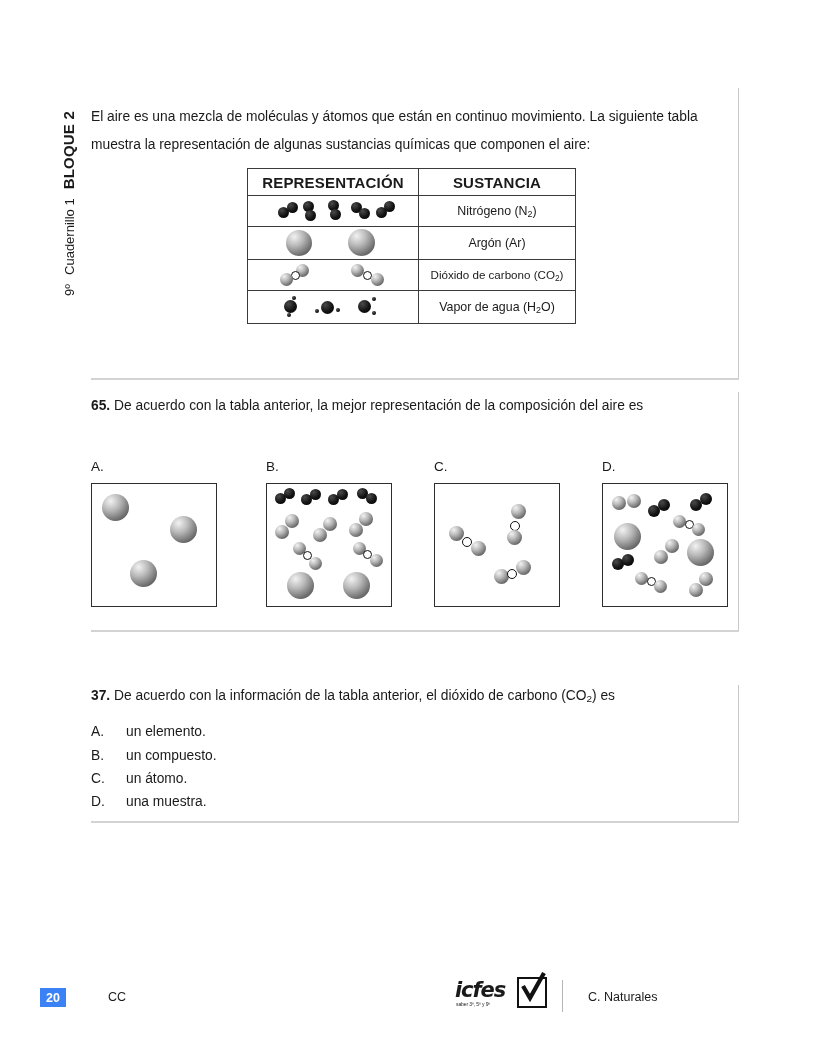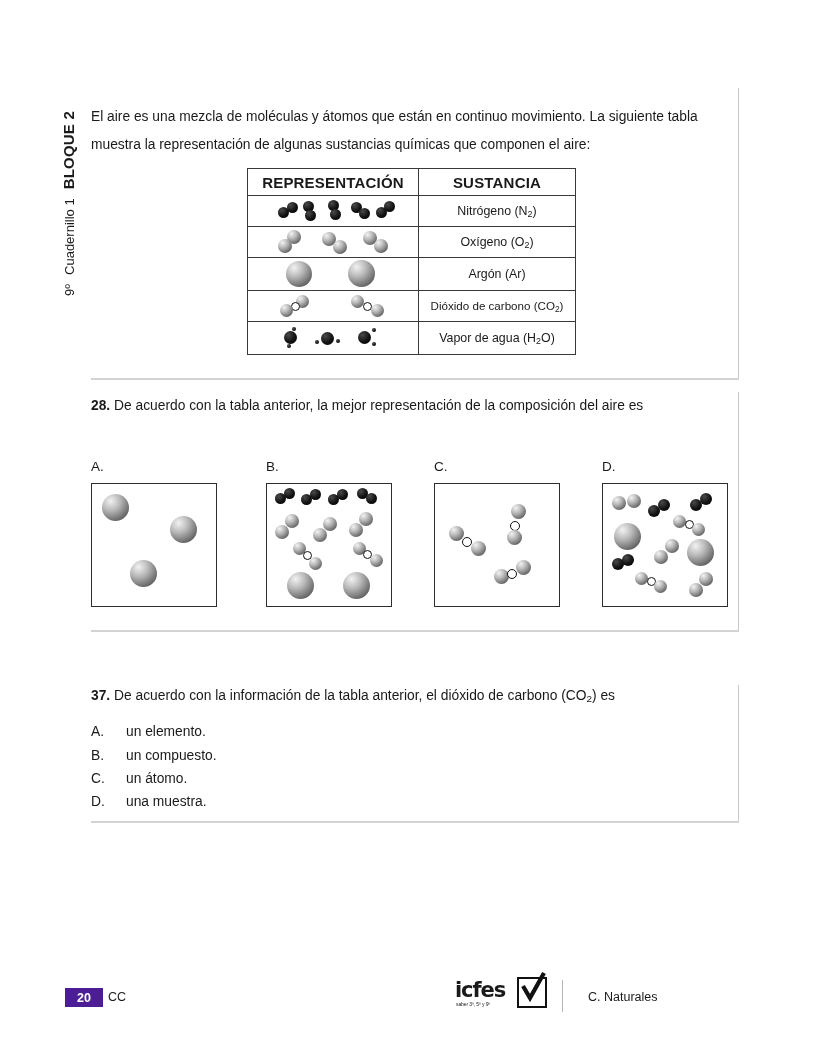--- a/index.html
+++ b/index.html
@@ -84,29 +84,29 @@
   }
   .opt-inner{position:absolute;inset:0;}
 
   
   .ans{position:absolute;font-size:13.8px;}
   .ans .lt{position:absolute;left:0;}
   .ans .tx{position:absolute;left:35px;white-space:nowrap;}
 
   
   .pgnum{
-    position:absolute;left:40px;top:988px;width:38px;height:19px;
-    background:#4c1d95;color:#fff;font-size:12.5px;font-weight:bold;
-    display:flex;align-items:center;justify-content:center;margin-left:25px;
+    position:absolute;left:40px;top:988px;width:26px;height:19px;
+    background:#3b82f6;color:#fff;font-size:12.5px;font-weight:bold;
+    display:flex;align-items:center;justify-content:center;
   }
   .cc{position:absolute;left:108px;top:990px;font-size:12.5px;}
   .logo{position:absolute;left:455px;top:978px;width:95px;height:34px;}
   .logo-word{
     position:absolute;left:0;top:0;font-size:21px;font-weight:bold;
-    letter-spacing:-1.1px;font-family:"DejaVu Sans",sans-serif;
+    font-style:italic;letter-spacing:-1.1px;font-family:"DejaVu Sans",sans-serif;
   }
   .logo-sub{position:absolute;left:1px;top:23px;font-size:5px;letter-spacing:-.1px;}
   .logo-box{
     position:absolute;left:62px;top:-1px;width:26px;height:27px;border:2px solid #111;
   }
   .logo-div{position:absolute;left:562px;top:980px;width:1px;height:32px;background:#b5b5b5;}
   .area{position:absolute;left:588px;top:990px;font-size:12.5px;}
 </style>
 </head>
 <body>
@@ -149,35 +149,20 @@
           <div class="atom black" style="width:11px;height:11px;left:111px;top:12px;"></div>
           <div class="atom black" style="width:11px;height:11px;left:128px;top:11px;"></div>
           <div class="atom black" style="width:11px;height:11px;left:136px;top:5px;"></div>
         </div>
       </td>
       <td class="c-sub">
         <span>Nitrógeno (N</span><sub>2</sub><span>)</span>
       </td>
     </tr>
 
-    <tr>
-      <td class="c-rep">
-        <div class="mol-cell">
-          <div class="atom gray" style="width:14px;height:14px;left:39px;top:3px;"></div>
-          <div class="atom gray" style="width:14px;height:14px;left:30px;top:12px;"></div>
-          <div class="atom gray" style="width:14px;height:14px;left:74px;top:5px;"></div>
-          <div class="atom gray" style="width:14px;height:14px;left:85px;top:13px;"></div>
-          <div class="atom gray" style="width:14px;height:14px;left:115px;top:4px;"></div>
-          <div class="atom gray" style="width:14px;height:14px;left:126px;top:12px;"></div>
-        </div>
-      </td>
-      <td class="c-sub">
-        <span>Oxígeno (O</span><sub>2</sub><span>)</span>
-      </td>
-    </tr>
 
     <tr>
       <td class="c-rep">
         <div class="mol-cell tall">
           <div class="atom gray" style="width:26px;height:26px;left:38px;top:3px;"></div>
           <div class="atom gray" style="width:27px;height:27px;left:100px;top:2px;"></div>
         </div>
       </td>
       <td class="c-sub">
         <span>Argón (Ar)</span>
@@ -215,21 +200,21 @@
         </div>
       </td>
       <td class="c-sub">
         <span>Vapor de agua (H</span><sub>2</sub><span>O)</span>
       </td>
     </tr>
   </tbody>
     </table>
 
   <div class="q-line" style="left:91px;top:396px;width:640px;">
-    <span class="q-num">28.</span>
+    <span class="q-num">65.</span>
     <span class="q-txt">De acuerdo con la tabla anterior, la mejor representación de la composición del aire es</span>
   </div>
 
   <div class="opt-letter" style="left:91px;top:459px;">A.</div>
   <div class="opt-box" style="left:91px;top:483px;">
     <div class="opt-inner">
       <div class="atom gray" style="width:27px;height:27px;left:10px;top:10px;"></div>
       <div class="atom gray" style="width:27px;height:27px;left:78px;top:32px;"></div>
       <div class="atom gray" style="width:27px;height:27px;left:38px;top:76px;"></div>
     </div>

